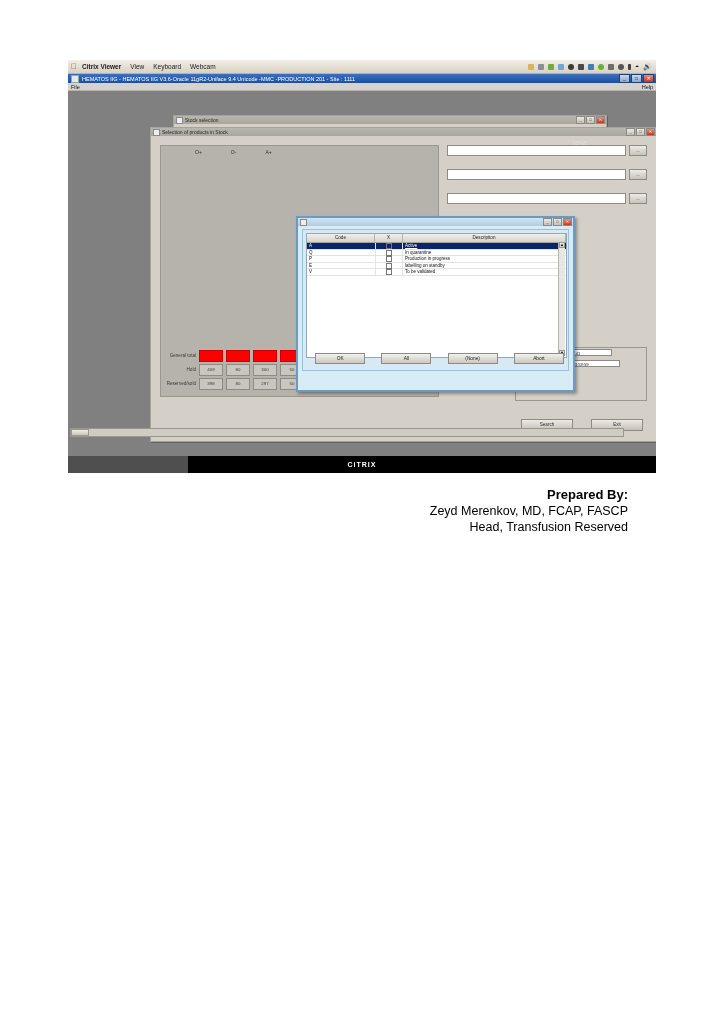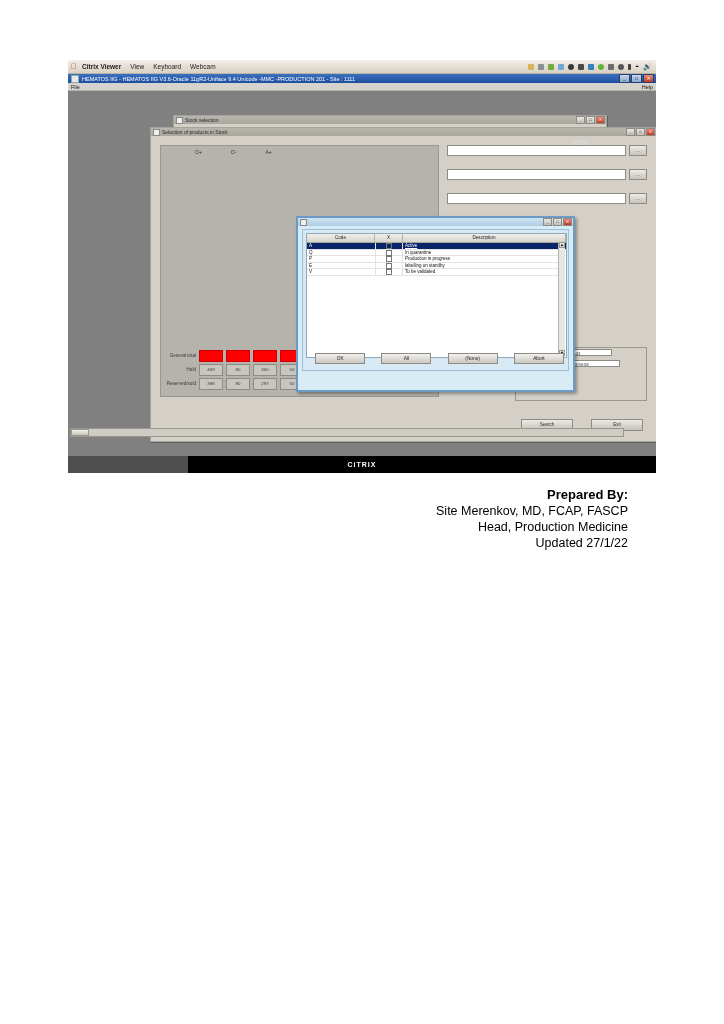--- a/index.html
+++ b/index.html
@@ -493,16 +493,15 @@
 
     <div class="citrixbar">
       <span>CiTRIX</span>
     </div>
     <div class="leftgray"></div>
   </div>
 </div>
 
 <div id="caption">
   <div class="h">Prepared By:</div>
-  <div class="l">Site Merenkov, MD, FCAP, FASCP</div>
-  <div class="l">Head, Production Medicine</div>
-  <div class="l">Updated 27/1/22</div>
+  <div class="l">Zeyd Merenkov, MD, FCAP, FASCP</div>
+  <div class="l">Head, Transfusion Reserved</div>
 </div>
 
 </body></html>

